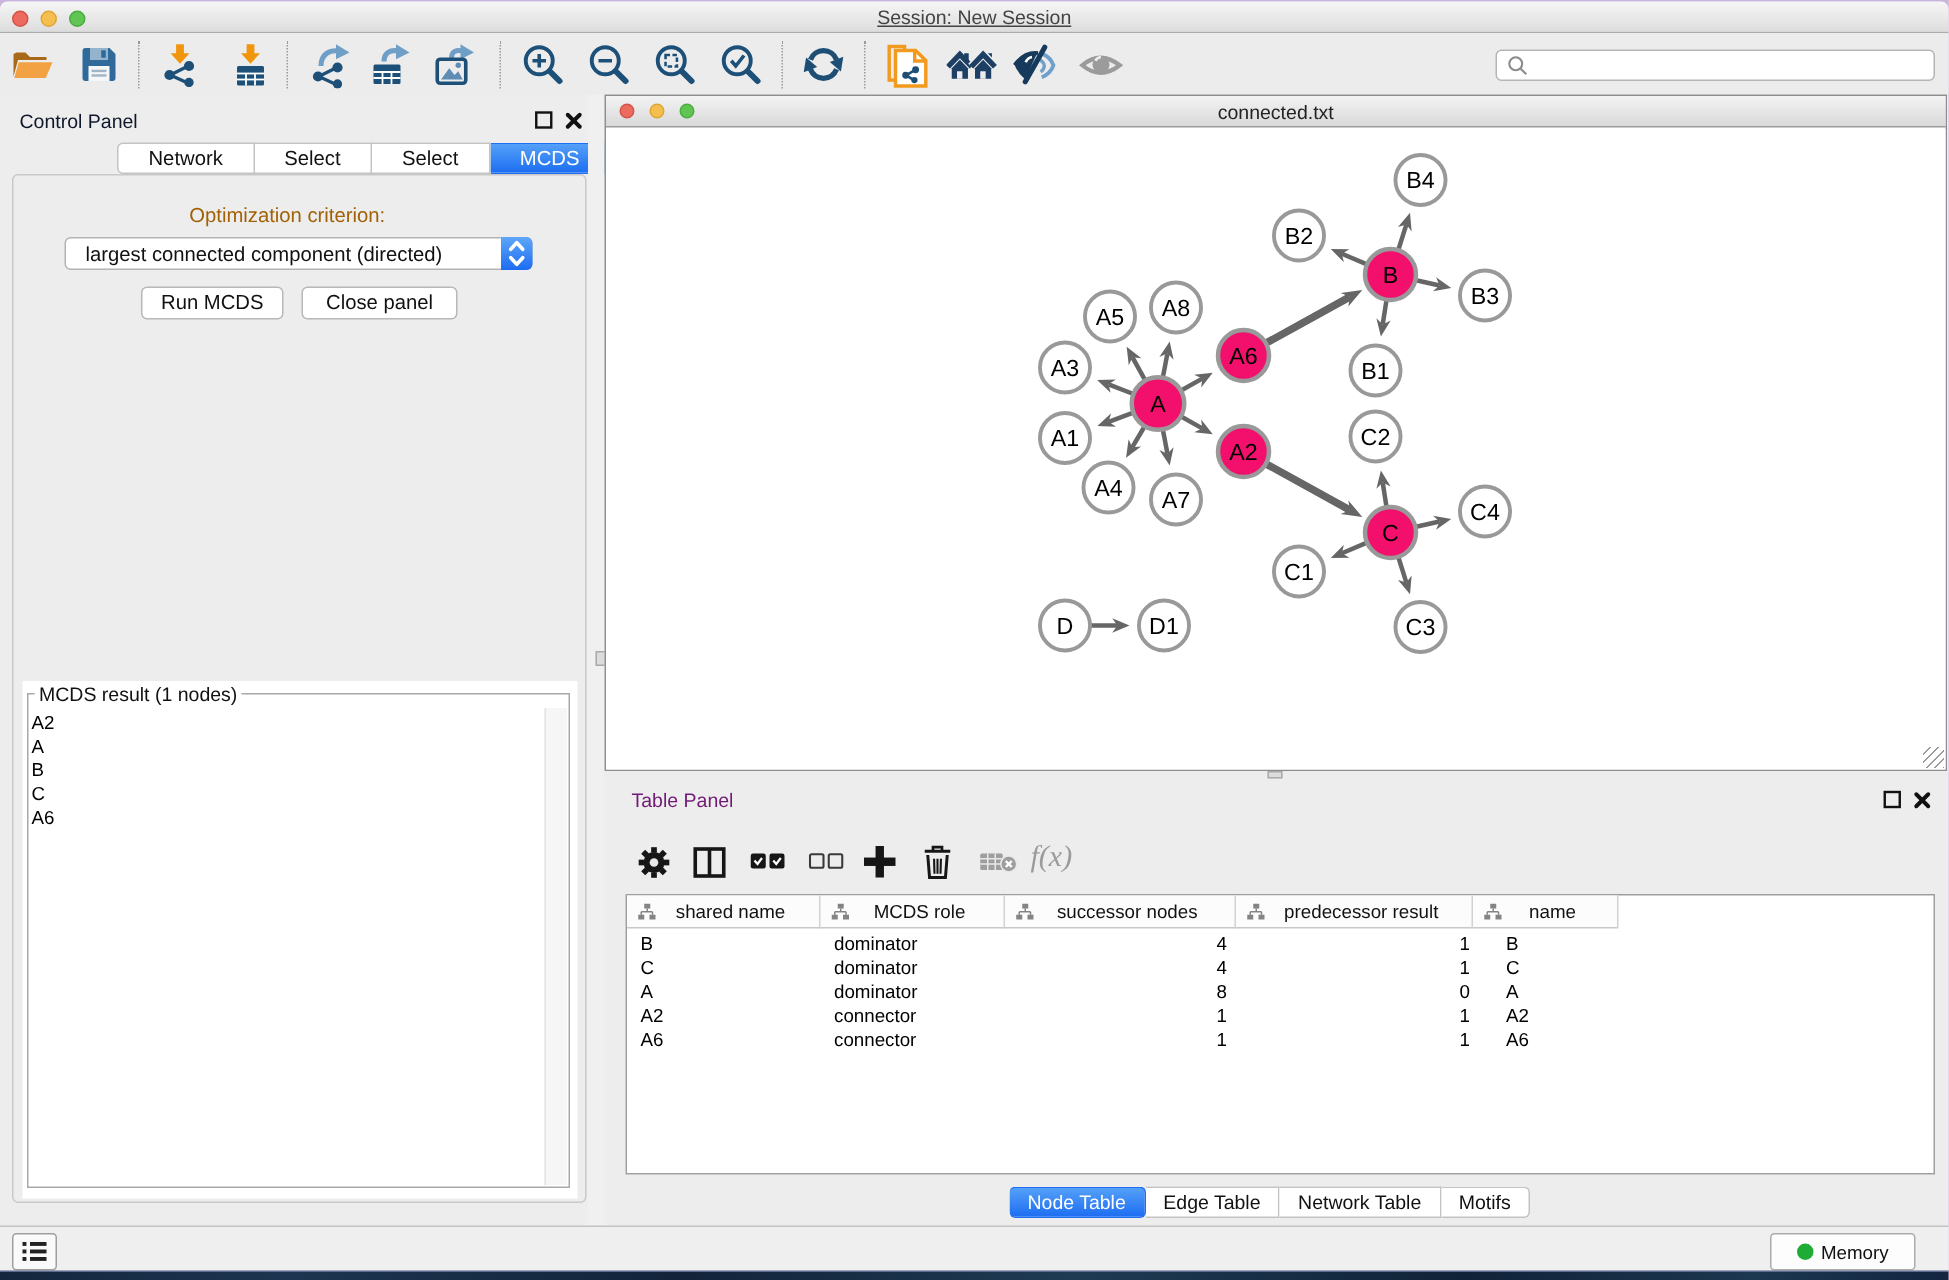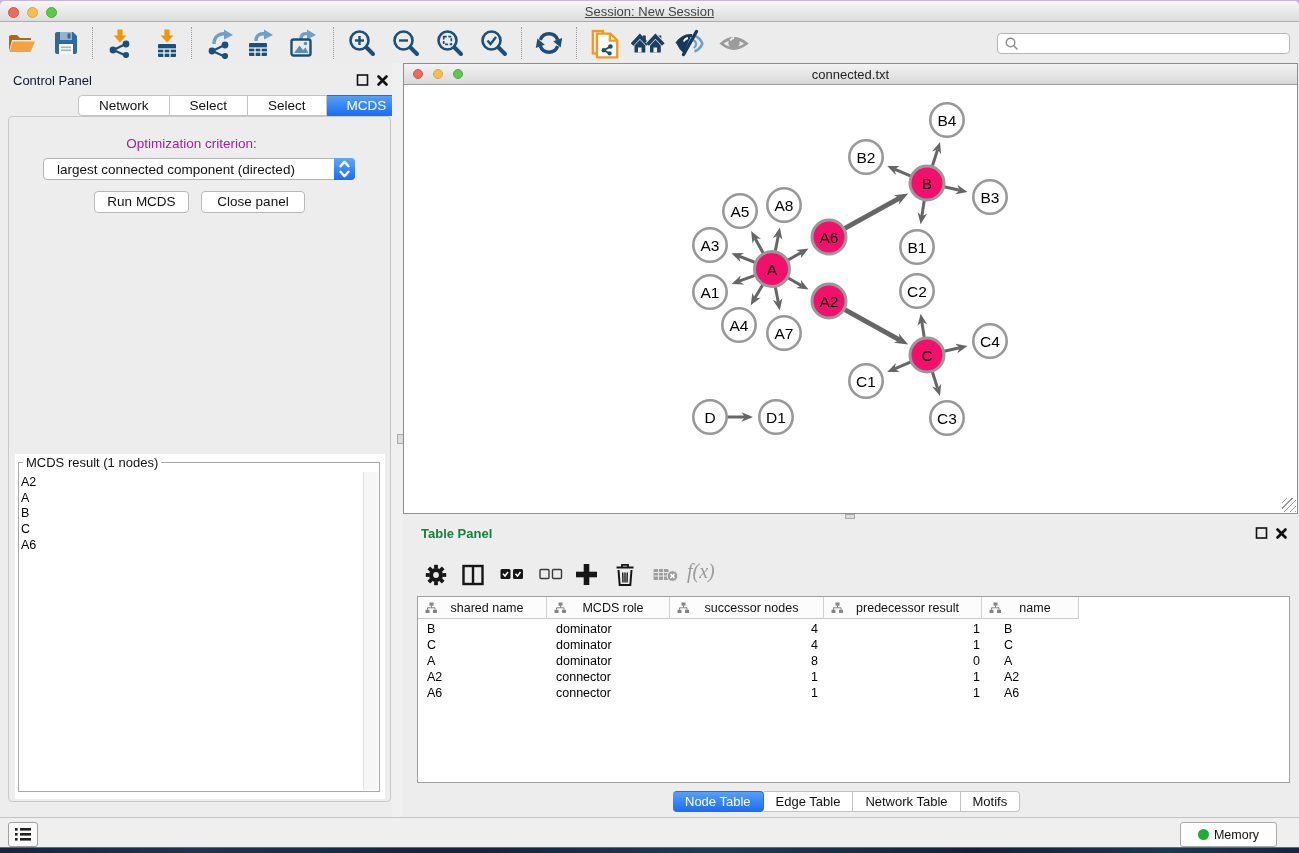--- a/index.html
+++ b/index.html
@@ -14,42 +14,42 @@
 .sep{position:absolute;top:4px;height:32px;width:0;border-left:1px dotted #9a9a9a;}
 .ticon{position:absolute;top:0;height:40px;display:flex;align-items:center;justify-content:center;}
 #search{position:absolute;left:997px;top:10px;width:293px;height:21px;background:#fff;border:1px solid #b5b5b5;border-radius:4px;}
 
 #cp-title{position:absolute;left:13px;top:72px;font-size:13px;color:#0f172a;}
 #tabs{position:absolute;left:78px;top:94px;height:21px;}
 .tab{position:relative;float:left;height:21px;line-height:20px;font-size:13.5px;background:#fff;border:1px solid #c3c3c3;border-left:none;padding:0 20px;color:#111;}
 .tab.first{border-left:1px solid #c3c3c3;border-radius:4px 0 0 4px;}
 .tab.sel{background:linear-gradient(#55a0f8,#1d6ef2);color:#fff;border-color:#1d6ef2;border-radius:0 4px 4px 0;}
 #cp-body{position:absolute;left:8px;top:115px;width:383px;height:686px;background:#ededed;border:1px solid #c9c9c9;border-radius:4px;}
-#opt-label{position:absolute;left:0;width:383px;top:135px;text-align:center;font-size:13.5px;color:#a21caf;}
+#opt-label{position:absolute;left:0;width:383px;top:135px;text-align:center;font-size:13.5px;color:#a16207;}
 #dropdown{position:absolute;left:43px;top:157px;width:312px;height:22px;background:#fff;border:1px solid #b4b4b4;border-radius:4px;}
 #dropdown .txt{position:absolute;left:13px;top:3px;font-size:13.5px;color:#111;}
 #dropdown .btn{position:absolute;right:-1px;top:-1px;width:21px;height:22px;background:linear-gradient(#5ea7f9,#1c6cf1);border-radius:0 4px 4px 0;}
 .pushbtn{position:absolute;height:22px;background:#fff;border:1px solid #b8b8b8;border-radius:4px;font-size:13.5px;color:#111;text-align:center;line-height:20px;}
 #white-sub{position:absolute;left:15px;top:453px;width:370px;height:345px;background:#fff;}
 #groupbox{position:absolute;left:18px;top:461px;width:362px;height:330px;border:1px solid #a8a8a8;}
 #gb-label{position:absolute;left:23px;top:454px;background:#fff;padding:0 3px;font-size:13px;color:#111;}
 #gb-list{position:absolute;left:21px;top:474px;width:355px;font-size:12.5px;color:#000;line-height:15.7px;}
 #gb-scroll{position:absolute;left:363px;top:471px;width:15px;height:318px;background:#f6f6f6;border-left:1px solid #e2e2e2;}
 
 #split-handle{position:absolute;left:397px;top:433px;width:7px;height:10px;background:#dcdcdc;border:1px solid #aaa;}
 
 #netwin{position:absolute;left:403px;top:62px;width:895px;height:451px;border:1px solid #8e8e8e;background:#fff;}
 #net-titlebar{position:absolute;left:0;top:0;width:893px;height:21px;background:linear-gradient(#f3f3f3,#d9d9d9);border-bottom:1px solid #9c9c9c;}
 #net-titlebar .t{position:absolute;left:0;right:0;top:3px;text-align:center;font-size:13px;color:#222;}
 .tls{position:absolute;width:10px;height:10px;border-radius:50%;top:5px;}
 #net-canvas{position:absolute;left:0;top:22px;width:893px;height:427px;background:#fff;}
 #grip{position:absolute;right:1px;bottom:1px;width:14px;height:14px;background:
  repeating-linear-gradient(135deg,transparent 0,transparent 3px,#9a9a9a 3px,#9a9a9a 4px);}
 
-#tp-title{position:absolute;left:421px;top:525px;font-size:13px;color:#15803d;font-weight:bold;}
+#tp-title{position:absolute;left:421px;top:525px;font-size:13px;color:#701a75;}
 #tbl-toolbar{position:absolute;left:417px;top:558px;height:30px;}
 #tblbox{position:absolute;left:417px;top:595px;width:873px;height:187px;background:#fff;border:1px solid #9f9f9f;}
 #tblhead{position:absolute;left:0;top:0;width:660px;height:22px;background:#fcfcfc;border-bottom:1px solid #c9c9c9;}
 .hcell{position:absolute;top:0;height:22px;border-right:1px solid #d2d2d2;font-size:12.5px;color:#111;text-align:center;line-height:22px;}
 .hicon{position:absolute;left:7px;top:5px;}
 .trow{position:absolute;left:0;width:871px;height:16px;font-size:12.5px;color:#000;}
 .c1{position:absolute;left:9px;top:1px;}
 .c2{position:absolute;left:138px;top:1px;text-align:center;}
 .c3{position:absolute;left:252px;width:148px;top:1px;text-align:right;}
 .c4{position:absolute;left:407px;width:155px;top:1px;text-align:right;}

